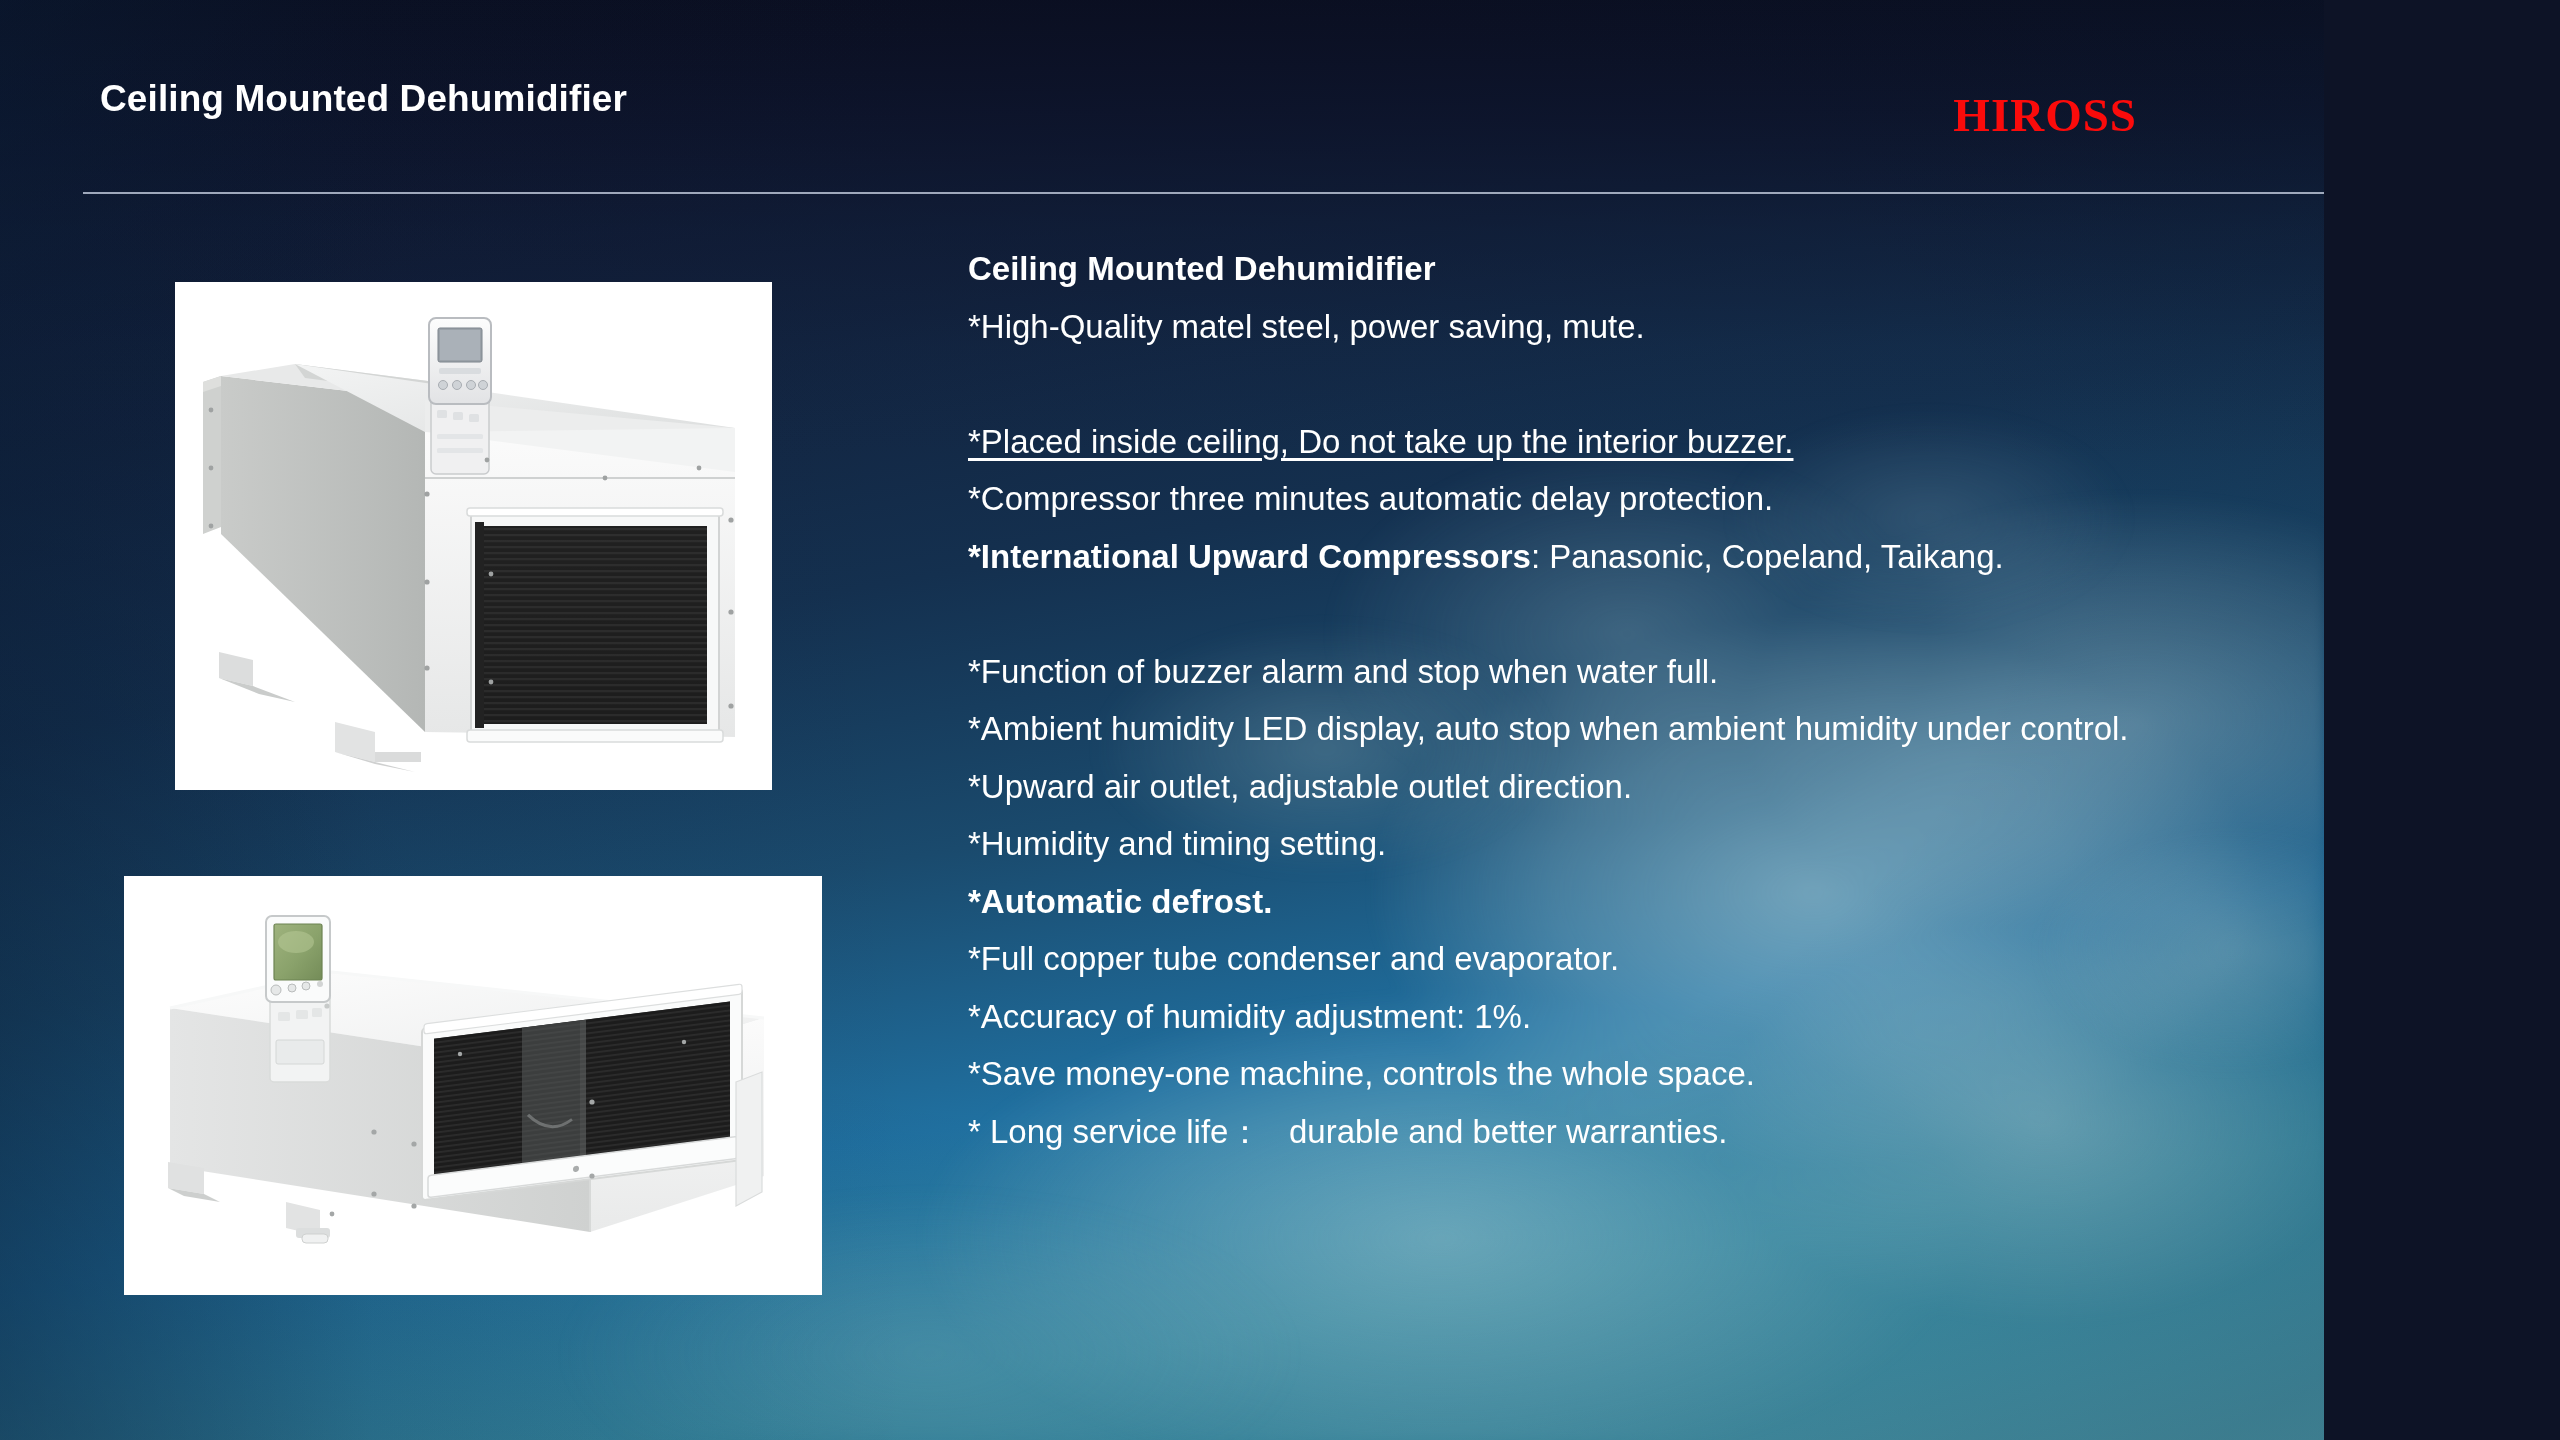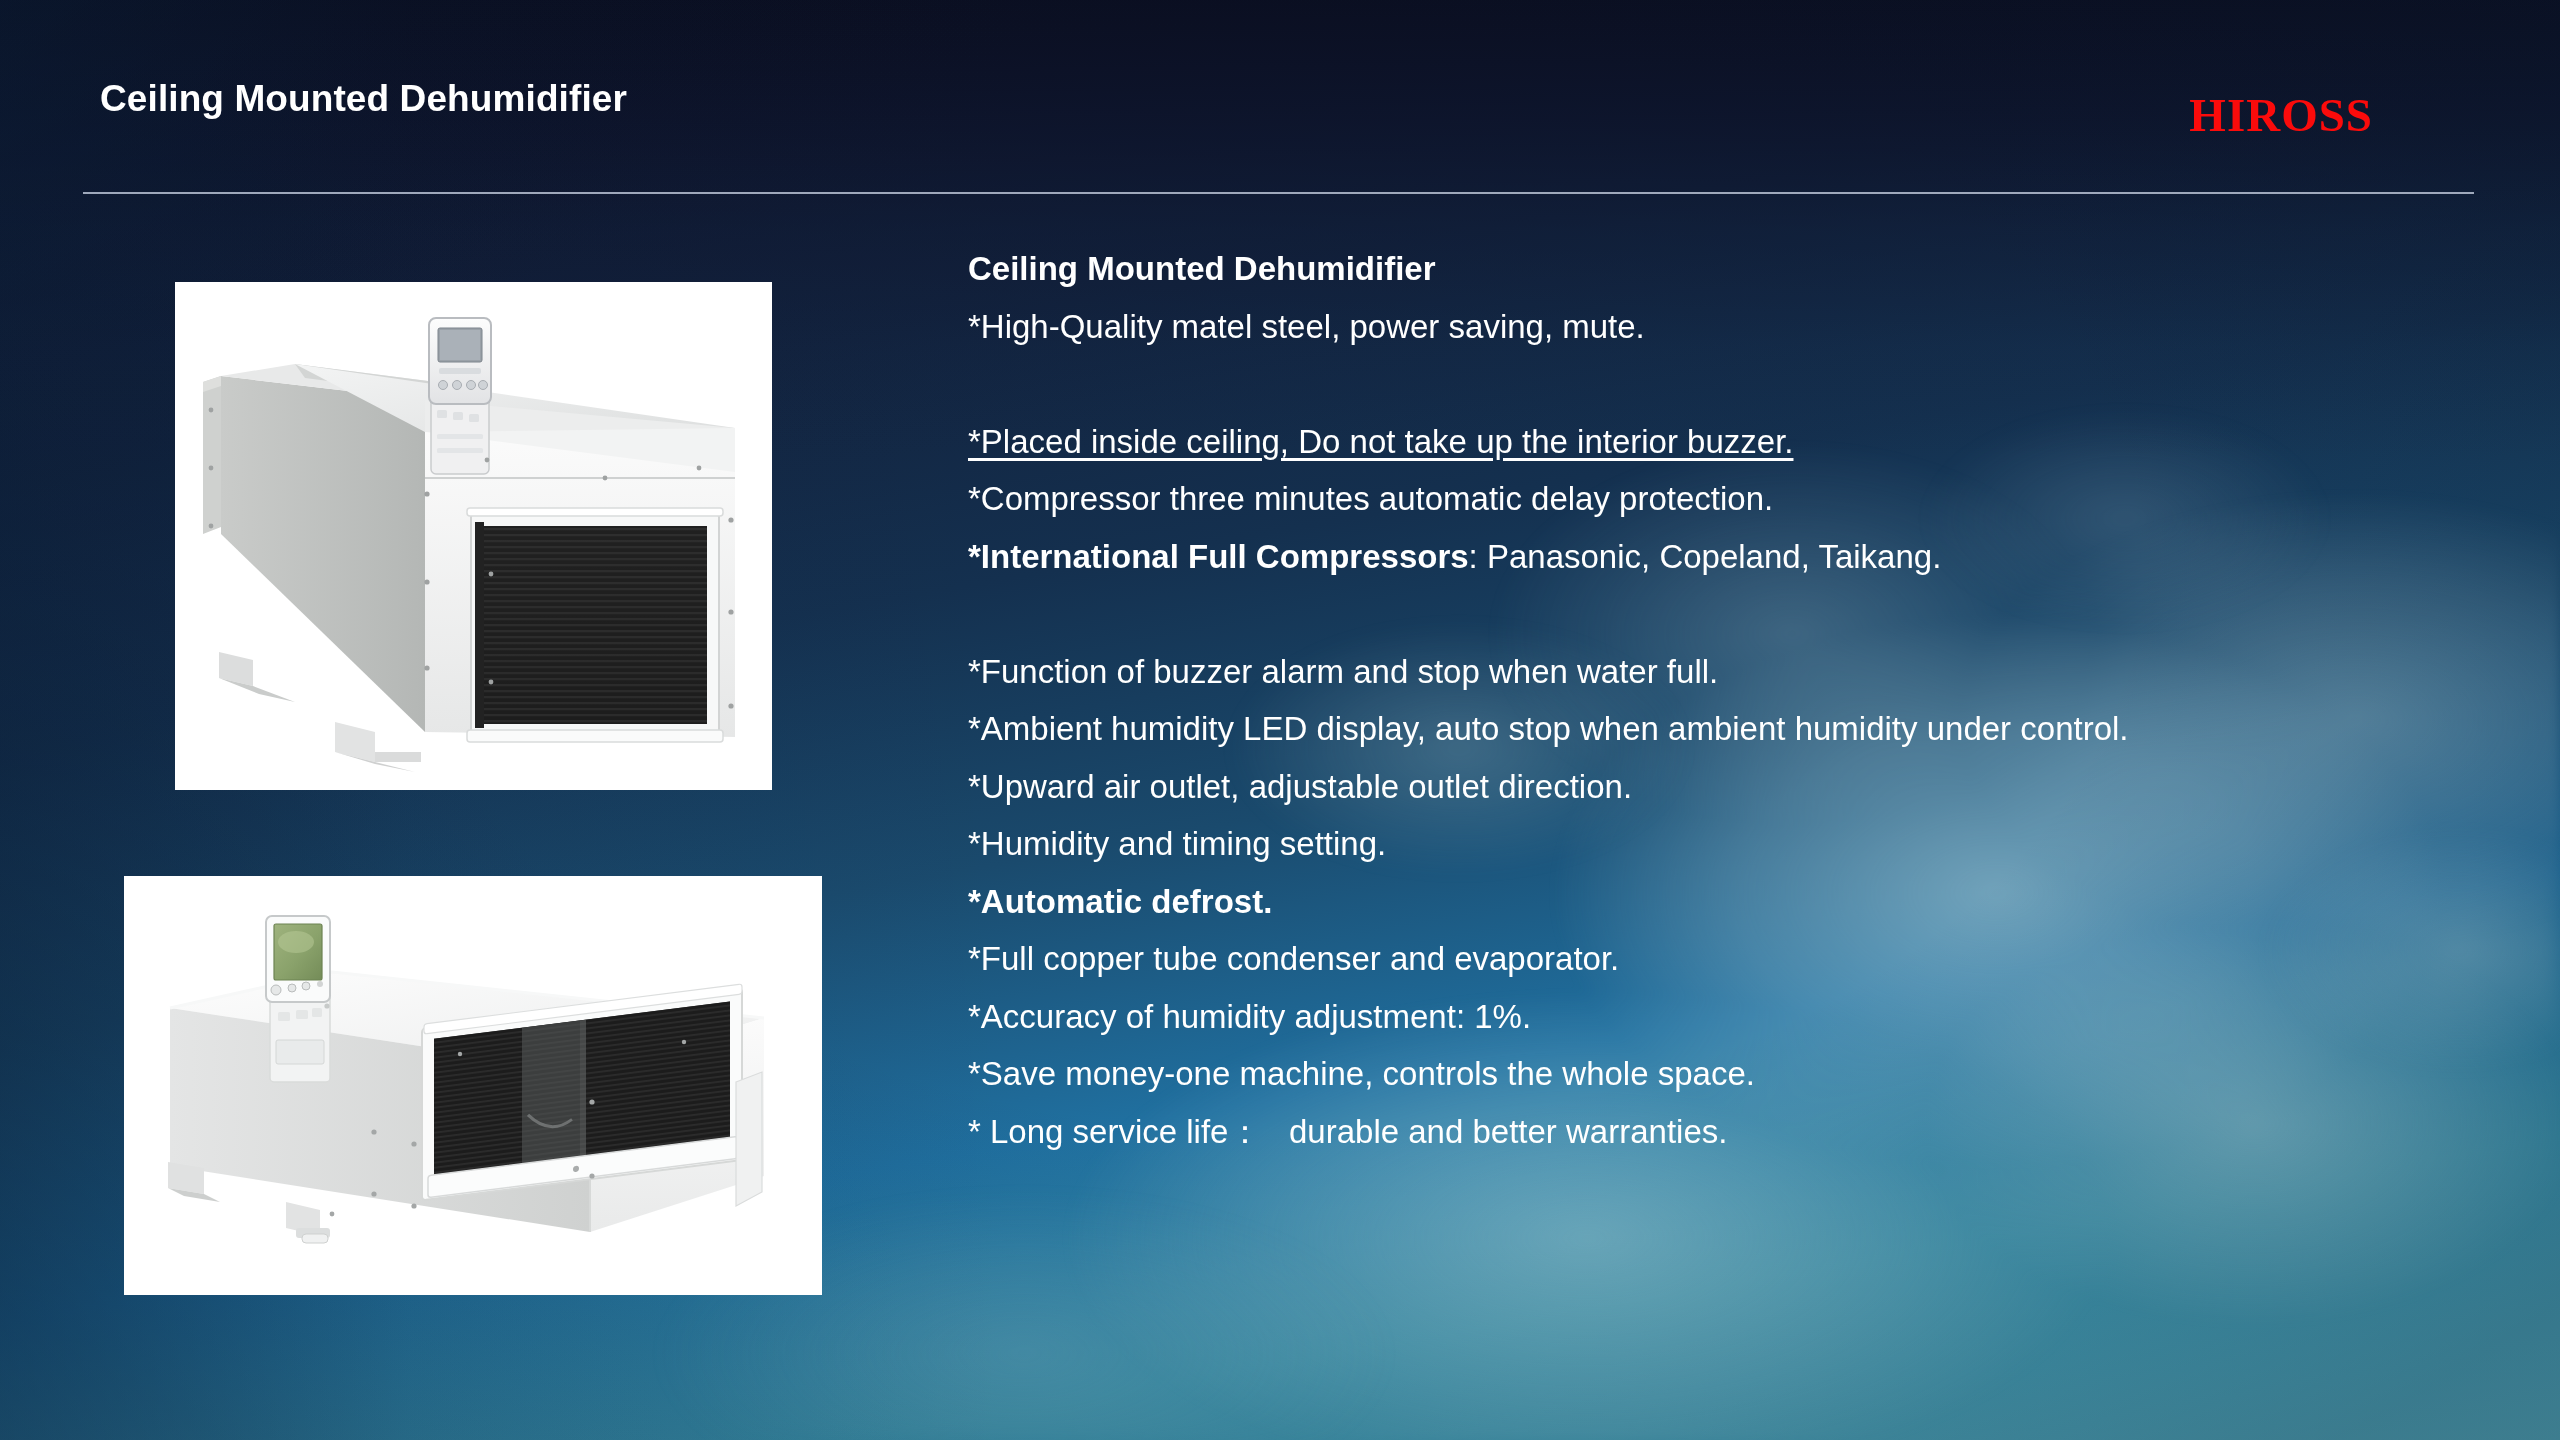--- a/index.html
+++ b/index.html
@@ -9,21 +9,21 @@
   }
   body {
     width: 2560px;
     height: 1440px;
     overflow: hidden;
     font-family: "Liberation Sans", sans-serif;
   }
 
   #slide {
     position: relative;
-    width: 2560px;
+    width: 2324px;
     height: 1440px;
     overflow: hidden;
     background: #12203a;
   }
 
   
   .bg-layer { position: absolute; inset: 0; }
 
   .bg-base {
     background:
@@ -322,21 +322,21 @@
       </g>
     </svg>
   </div>
 
   <div class="features">
     <div class="line bold">Ceiling Mounted Dehumidifier</div>
     <div class="line">*High-Quality matel steel, power saving, mute.</div>
     <div class="line spacer"></div>
     <div class="line underline">*Placed inside ceiling, Do not take up the interior buzzer.</div>
     <div class="line">*Compressor three minutes automatic delay protection.</div>
-    <div class="line"><b>*International Full Compressors</b><span>: Panasonic, Copeland, Taikang.</span></div>
+    <div class="line"><b>*International Upward Compressors</b><span>: Panasonic, Copeland, Taikang.</span></div>
     <div class="line spacer"></div>
     <div class="line">*Function of buzzer alarm and stop when water full.</div>
     <div class="line">*Ambient humidity LED display, auto stop when ambient humidity under control.</div>
     <div class="line">*Upward air outlet, adjustable outlet direction.</div>
     <div class="line">*Humidity and timing setting.</div>
     <div class="line bold">*Automatic defrost.</div>
     <div class="line">*Full copper tube condenser and evaporator.</div>
     <div class="line">*Accuracy of humidity adjustment: 1%.</div>
     <div class="line">*Save money-one machine, controls the whole space.</div>
     <div class="line">* Long service life：   durable and better warranties.</div>

